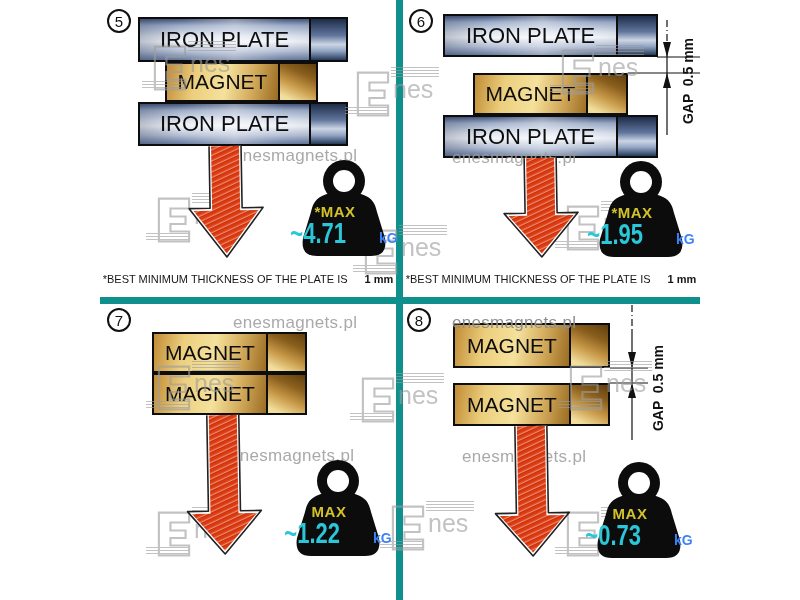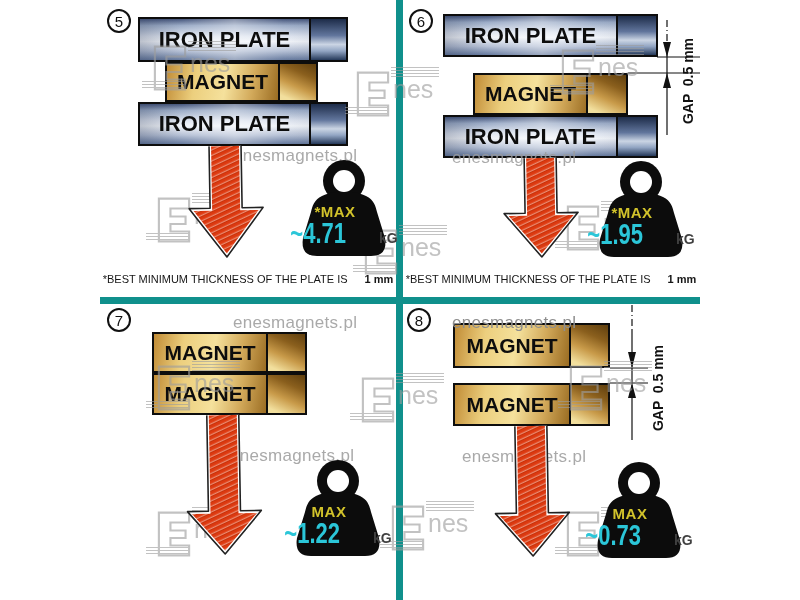--- a/index.html
+++ b/index.html
@@ -3,33 +3,33 @@
 <meta charset="utf-8">
 <style>
   html,body{margin:0;padding:0;background:#fff;}
   #canvas{position:relative;width:800px;height:600px;background:#fff;font-family:"Liberation Sans",sans-serif;overflow:hidden;}
   #content{position:absolute;left:100px;top:0;width:600px;height:600px;overflow:hidden;}
   .vdiv{position:absolute;left:296px;top:0;width:7px;height:600px;background:#10908c;z-index:1;}
   .hdiv{position:absolute;left:0;top:297px;width:600px;height:7px;background:#10908c;z-index:1;}
   .num{position:absolute;width:20px;height:20px;border:2px solid #111;border-radius:50%;display:flex;align-items:center;justify-content:center;font-size:15px;font-weight:500;color:#111;background:transparent;z-index:1;}
   .bar{position:absolute;border:2px solid #0d0d0d;box-sizing:border-box;z-index:1;}
   .bar .side{position:absolute;top:0;bottom:0;right:0;border-left:2px solid #0d0d0d;box-sizing:border-box;}
-  .bar .lbl{position:absolute;top:0;bottom:0;left:0;display:flex;align-items:center;justify-content:center;font-weight:700;color:#0d0d0d;}
+  .bar .lbl{position:absolute;top:0;bottom:0;left:0;display:flex;align-items:center;justify-content:center;font-weight:400;color:#0d0d0d;}
   .face-iron{background:linear-gradient(90deg, rgba(30,42,70,0.25) 0%, rgba(255,255,255,0) 20%, rgba(255,255,255,0.35) 46%, rgba(255,255,255,0) 70%, rgba(30,42,70,0.16) 100%), linear-gradient(180deg,#46567c 0%,#9dadc8 16%,#dfe5f0 42%,#f1f4f9 55%,#b6c1d6 78%,#667a9e 100%);}
   .side-iron{background:linear-gradient(180deg,#1d2c49 0%,#61759c 40%,#cbd5e4 62%,#92a5c3 78%,#25395a 100%);}
   .face-magnet{background:linear-gradient(100deg,#c18c36 0%,#eccf7e 20%,#f5e19c 40%,#d2a95a 58%,#8c5d14 80%,#d2a65c 100%);}
   .side-magnet{background:linear-gradient(205deg,#5f3f0e 0%,#8a5f1d 30%,#c89a49 60%,#f2df9d 90%);}
   .arrow{position:absolute;z-index:3;}
   .arrow svg{display:block;transform:rotate(-1deg);}
   .weight{position:absolute;width:88px;height:98px;z-index:3;}
   .weight svg{position:absolute;left:0;top:0;}
   .kb-max{position:absolute;left:0;right:18px;top:43px;text-align:center;font-weight:700;font-size:15px;color:#d2c32b;letter-spacing:0.5px;}
   .kb-val{position:absolute;left:0;right:0;top:63px;display:flex;justify-content:center;align-items:baseline;gap:2px;}
   .kb-val .v{font-weight:700;font-size:22px;color:#2bc6d8;display:inline-block;transform:scaleY(1.3);transform-origin:50% 78%;}
-  .kb-val .u{font-weight:700;font-size:14px;color:#404040;padding-left:31px;}
+  .kb-val .u{font-weight:700;font-size:14px;color:#3b82f6;padding-left:31px;}
   .footnote{position:absolute;text-align:center;font-size:11px;color:#161616;z-index:1;white-space:nowrap;}
   .footnote b{margin-left:17px;}
   .gap-anno{position:absolute;z-index:1;}
   .gap-text{position:absolute;width:112px;height:16px;text-align:center;font-size:14px;font-weight:700;color:#111;transform:rotate(-90deg);white-space:pre;z-index:1;}
   .wm{position:absolute;width:84px;height:56px;color:#b3b3b3;z-index:2;opacity:0.62;}
   .wm svg{position:absolute;left:0;top:4px;}
   .wm-nes{position:absolute;left:38px;top:9px;font-size:25px;color:#9d9d9d;}
   .wm-lt{position:absolute;left:36px;top:1px;width:48px;height:10px;background:repeating-linear-gradient(180deg,#9d9d9d 0 1px,rgba(0,0,0,0) 1px 3px);}
   .wm-lb{position:absolute;left:-10px;bottom:7px;width:44px;height:8px;background:repeating-linear-gradient(180deg,#9d9d9d 0 1px,rgba(0,0,0,0) 1px 3px);}
   .wm-site{position:absolute;color:#9b9b9b;font-size:17px;z-index:2;letter-spacing:0.3px;opacity:0.85;}

